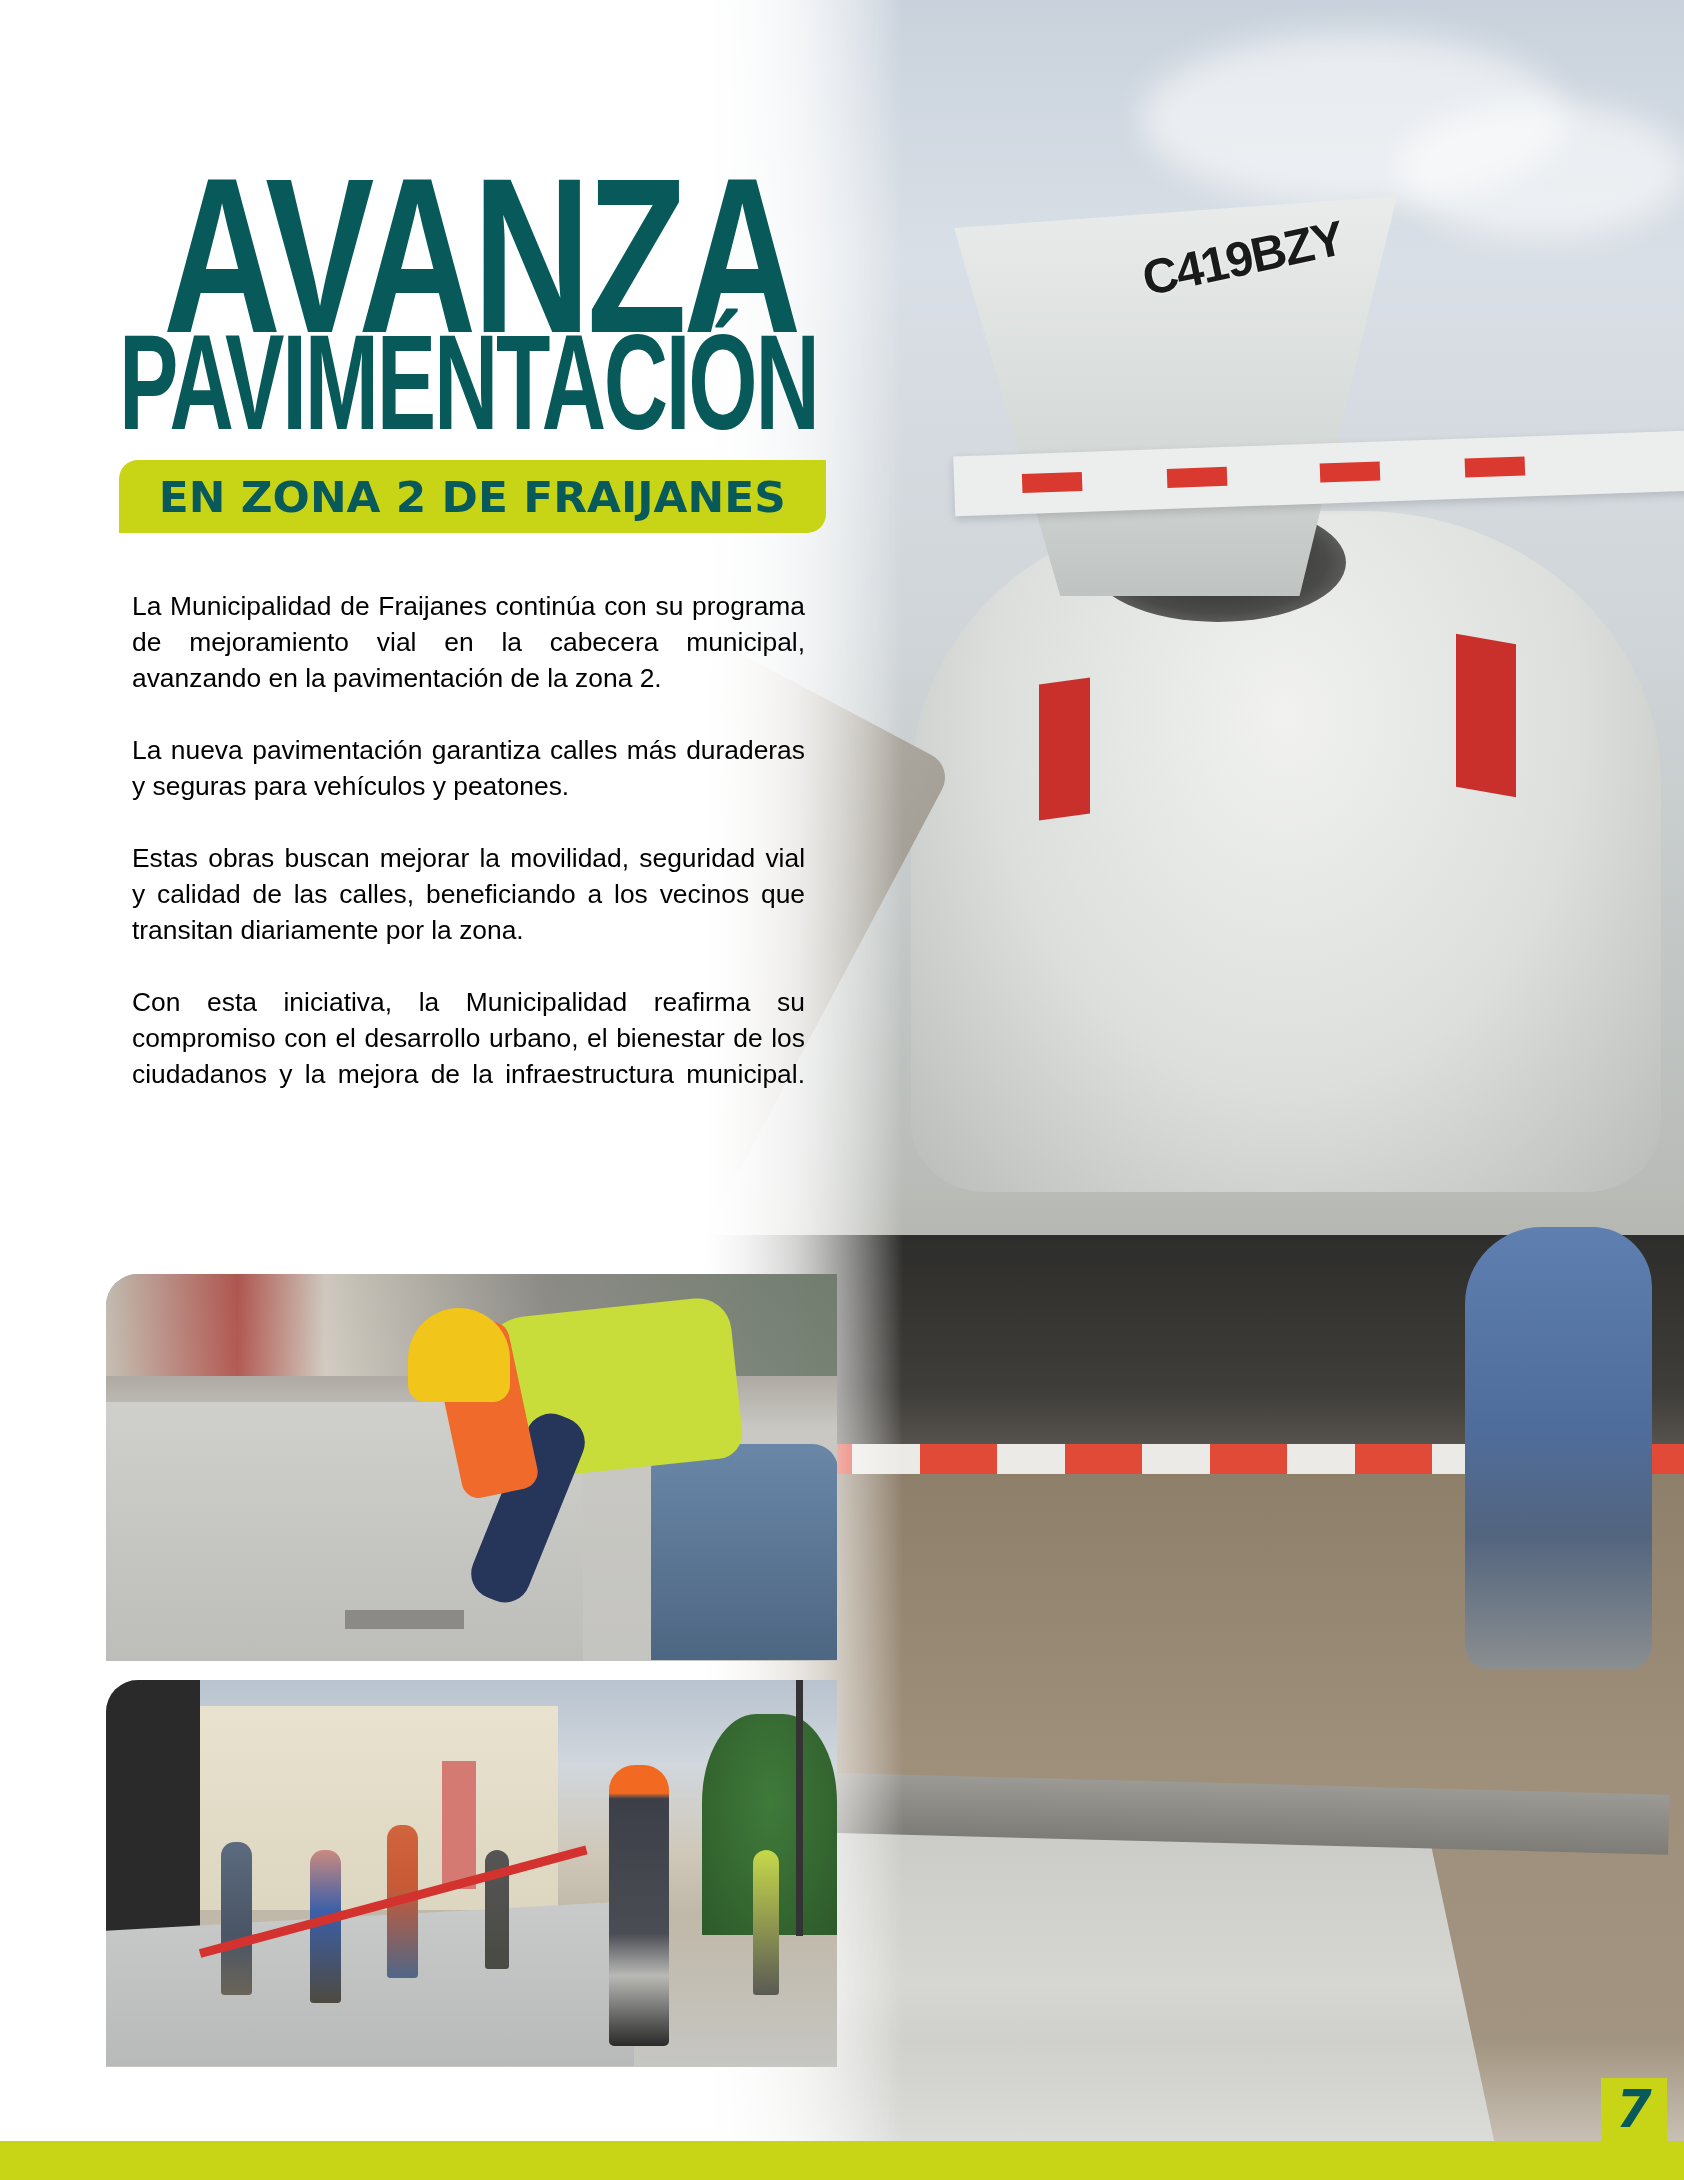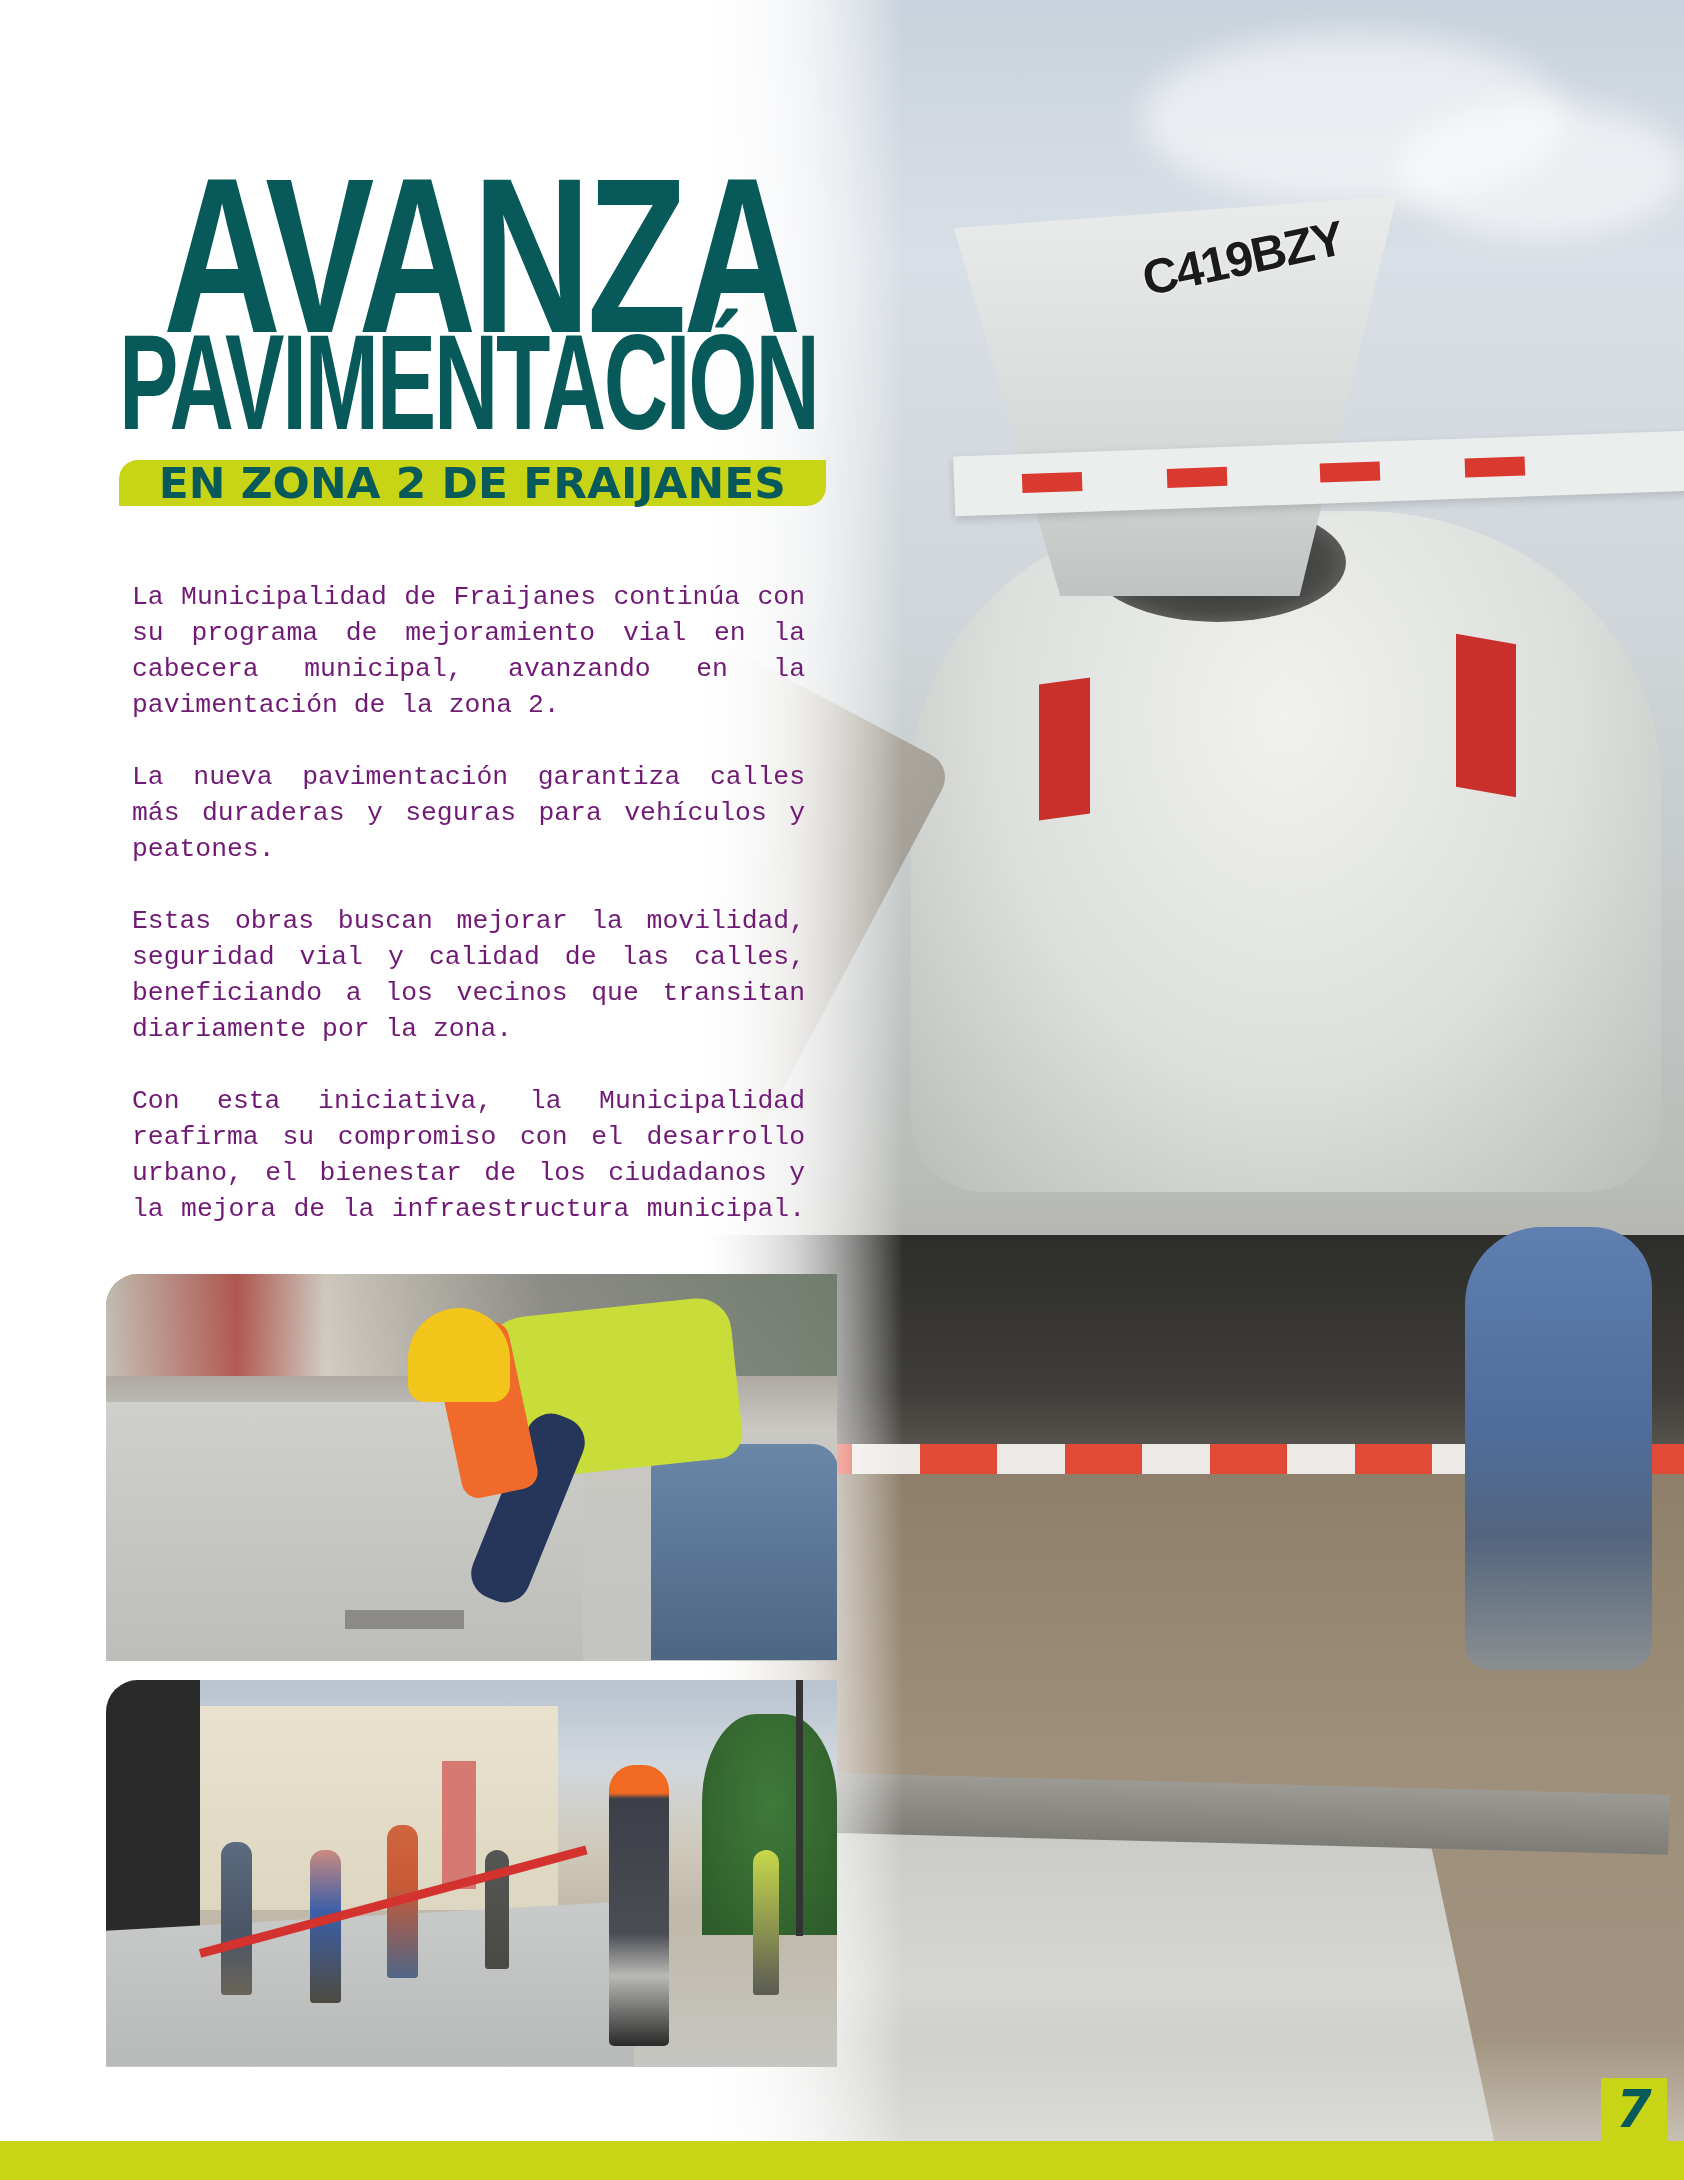--- a/index.html
+++ b/index.html
@@ -89,35 +89,35 @@
   
   .title-wrap { position:absolute; left: 119px; top: 145px; width: 711px; }
   .title-line {
     display:block; color: #08595a; font-family: "Liberation Sans", sans-serif; font-weight: bold;
     text-transform: uppercase; line-height: 1; white-space: nowrap;
     transform-origin: left top;
   }
   .title-1 { position:absolute; left: 44px; top: 0; font-size: 221px; letter-spacing: -5.1px; transform: scaleX(0.74); }
   .title-2 { position:absolute; left: 0; top: 169px; font-size: 136px; letter-spacing: -3.4px; transform: scaleX(0.655); }
   .subtitle-band {
-    position:absolute; left: 119px; top: 460px; width: 707px; height: 46px;
+    position:absolute; left: 119px; top: 460px; width: 707px; height: 73px;
     background: #c8d416; border-radius: 19px 0 19px 0;
     display:flex; align-items:center; justify-content:center;
   }
   .subtitle-text {
     color: #08595a; font-family: "DejaVu Sans", sans-serif; font-weight: bold;
     font-size: 43px; letter-spacing: 0px; white-space: nowrap;
     transform: scaleX(1.02);
   }
 
   
   .article { position:absolute; left: 132px; top: 571px; width: 673px; }
   .article p {
-    margin: 8px 0 36px 0; color: #701a75;
-    font-family: Liberation Mono, monospace; font-size: 26.4px; line-height: 36px;
+    margin: 17px 0 36px 0; color: #000000;
+    font-family: Liberation Sans, sans-serif; font-size: 26.4px; line-height: 36px;
     text-align: justify; text-align-last: left;
   }
   .article p.last { text-align-last: justify; }
 
   
   .photo { position:absolute; left: 106px; width: 731px; overflow:hidden; border-radius: 32px 0 0 0; }
   .photo-1 { top: 1274px; height: 387px;
     background: linear-gradient(180deg,#8f8a82 0%, #b1ada6 28%, #c9c8c3 40%, #c4c4c0 100%); }
   .photo-2 { top: 1680px; height: 387px;
     background: linear-gradient(180deg,#b8c3cf 0%, #d1d7dd 22%, #cfc8b9 45%, #c0b8a8 60%, #c6c6c2 100%); }

